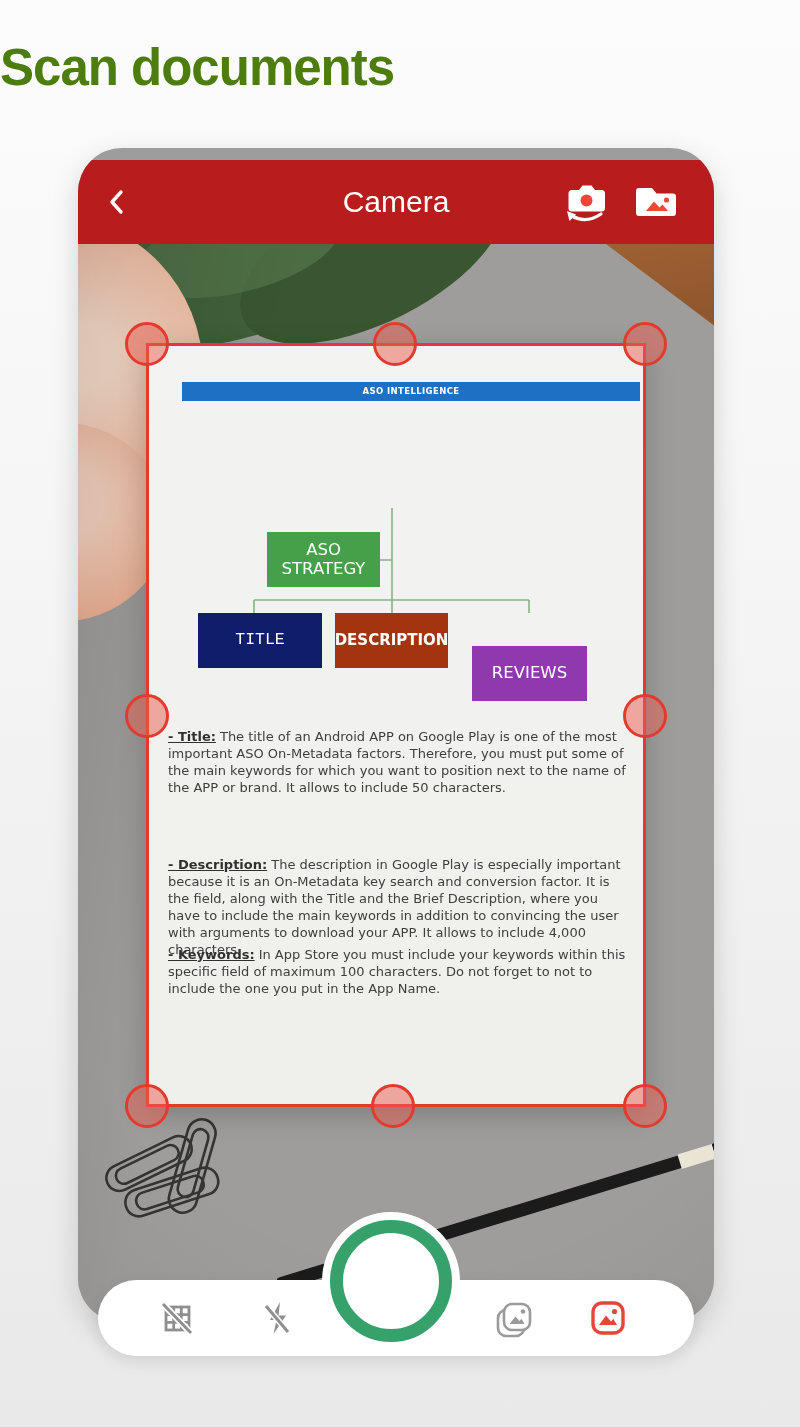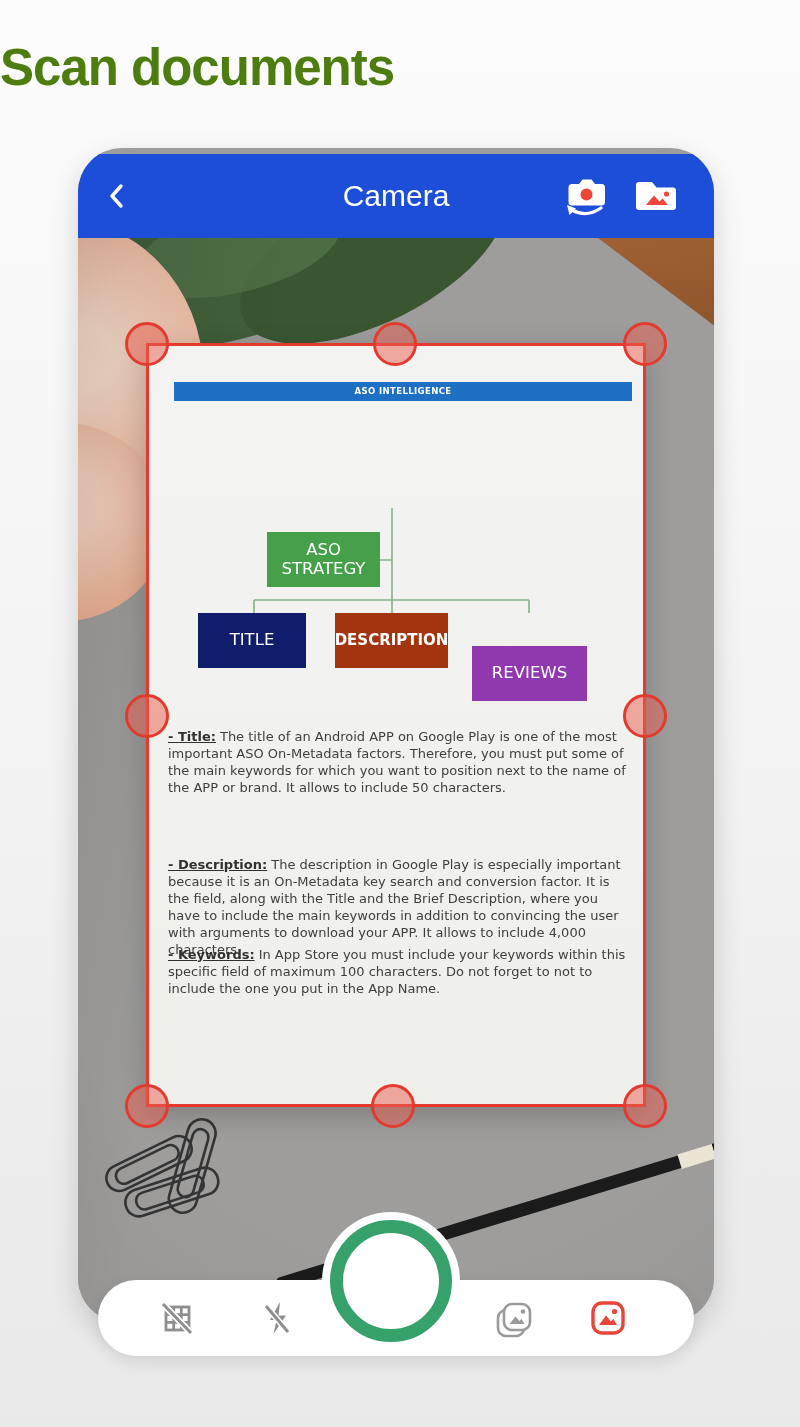--- a/index.html
+++ b/index.html
@@ -14,21 +14,21 @@
     font-size:51px;font-weight:700;letter-spacing:-1px;color:#4d7c0f;
   }
   
   .phone{position:absolute;left:78px;top:148px;width:636px;height:1212px;}
   .camera-card{
     position:absolute;left:0;top:0;width:636px;height:1174px;
     border-radius:44px;overflow:hidden;box-shadow:0 10px 28px rgba(0,0,0,.16);
     background:#9d9d9d;
   }
   
-  .appbar{position:absolute;left:0;top:6px;width:100%;height:84px;background:#1d4ed8;z-index:3;}
+  .appbar{position:absolute;left:0;top:12px;width:100%;height:84px;background:#b91c1c;z-index:3;}
   .appbar-title{
     position:absolute;left:0;top:0;width:100%;height:84px;line-height:84px;
     text-align:center;color:#fff;font-size:30px;font-weight:500;
   }
   .back-btn{position:absolute;left:22px;top:24px;width:36px;height:36px;cursor:pointer;}
   .flip-btn{position:absolute;left:484px;top:18px;width:46px;height:48px;cursor:pointer;}
   .folder-btn{position:absolute;left:556px;top:21px;width:44px;height:42px;cursor:pointer;}
   
   .viewfinder{position:absolute;left:0;top:84px;width:636px;height:1090px;background:#9e9d9c;overflow:hidden;}
   .vignette{position:absolute;inset:0;z-index:1;pointer-events:none;
@@ -47,29 +47,29 @@
   .leather{left:475px;top:-50px;width:300px;height:120px;border-radius:14px;
     background:linear-gradient(135deg,#ad6d3c 10%,#9a5d30 55%,#84512a 95%);transform:rotate(37deg);}
   .clips-svg{left:18px;top:878px;}
   .pencil{left:200px;top:1046px;width:482px;height:13px;background:#1b1b1b;border-radius:3px;
     transform:rotate(-17deg);transform-origin:left center;}
   .pencil .ferrule{position:absolute;right:26px;top:-1px;width:36px;height:15px;background:#ebe5d6;}
   .pencil .eraser{position:absolute;right:0;top:-1px;width:26px;height:15px;background:#121212;border-radius:0 4px 4px 0;}
   
   .paper{position:absolute;left:68px;top:111px;width:500px;height:764px;z-index:2;
     background:linear-gradient(180deg,#f3f3f1,#efefec);box-shadow:0 8px 26px rgba(0,0,0,.20);}
-  .banner{position:absolute;left:28px;top:39px;width:458px;height:19px;background:#1e70c5;
+  .banner{position:absolute;left:36px;top:39px;width:458px;height:19px;background:#1e70c5;
     color:#fff;font-size:8.5px;font-weight:600;letter-spacing:.4px;text-align:center;line-height:19px;
     font-family:"DejaVu Sans",sans-serif;}
   .chart-lines{position:absolute;left:0;top:0;}
   .org-box{position:absolute;display:flex;align-items:center;justify-content:center;text-align:center;
     color:#fff;font-family:"DejaVu Sans",sans-serif;font-size:16.5px;line-height:1.15;}
   .box-root{left:189px;top:109px;width:115px;height:56px;background:#2e7d30;}
   .box-strategy{left:121px;top:189px;width:113px;height:55px;background:#46a049;}
-  .box-title{left:52px;top:270px;width:108px;height:55px;background:#101d6b;}
+  .box-title{left:52px;top:270px;width:124px;height:55px;background:#101d6b;font-family:Liberation Mono, monospace;}
   .box-desc{left:189px;top:270px;width:113px;height:55px;background:#a2350f;font-size:15px;font-weight:bold;}
   .box-reviews{left:326px;top:270px;width:115px;height:55px;background:#9038ae;margin-top:33px;}
   .doc-para{position:absolute;left:22px;width:464px;color:#3e3e3e;
     font-family:"DejaVu Sans",sans-serif;font-size:13px;line-height:17px;}
   .doc-para b{color:#303030;margin-right:4px;text-decoration:underline;}
   .para-1{top:372px;}.para-2{top:500px;}.para-3{top:590px;}
   
   .crop{position:absolute;left:68px;top:111px;width:500px;height:764px;z-index:3;
     border:3px solid #e6392e;box-sizing:border-box;}
   .handle{position:absolute;width:44px;height:44px;border-radius:50%;box-sizing:border-box;

